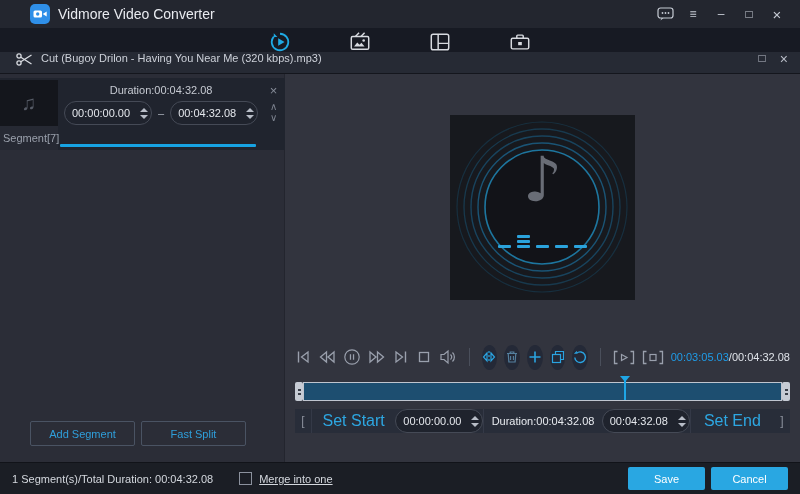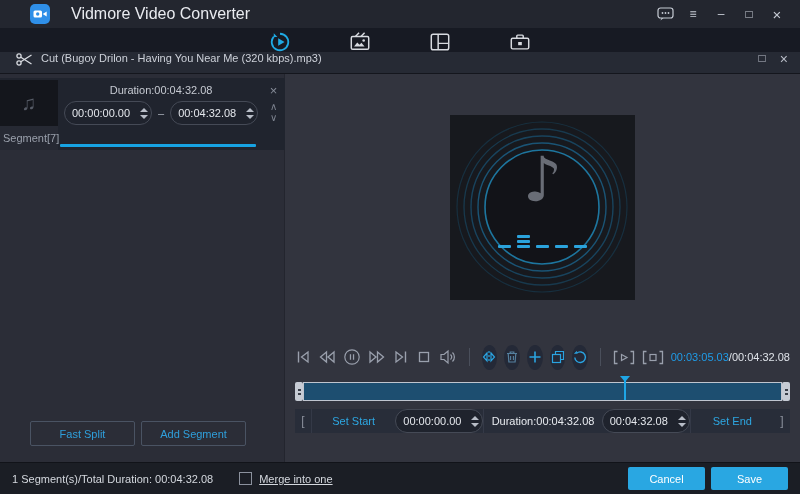--- a/index.html
+++ b/index.html
@@ -3,21 +3,21 @@
 <meta charset="utf-8">
 <style>
   * { margin:0; padding:0; box-sizing:border-box; }
   html,body { width:800px; height:494px; overflow:hidden; }
   body { font-family:"Liberation Sans","DejaVu Sans",sans-serif; background:#2b2d37; color:#d6dae0; font-size:11px; -webkit-font-smoothing:antialiased; }
   .app { position:relative; width:800px; height:494px; background:#2b2d37; }
 
   
   .titlebar { position:absolute; top:0; left:0; right:0; height:28px; background:#23262f; display:flex; align-items:center; }
   .app-logo { width:20px; height:20px; margin-left:30px; border-radius:5px; background:#2f8fe8; display:flex; align-items:center; justify-content:center; }
-  .app-title { margin-left:21px; font-size:16px; color:#e9ebf0; }
+  .app-title { margin-left:8px; font-size:14px; color:#e9ebf0; }
   .tb-actions { margin-left:auto; display:flex; align-items:center; gap:10px; padding-right:14px; }
   .tb-btn { width:18px; height:18px; display:flex; align-items:center; justify-content:center; color:#c6cbd4; font-size:13px; cursor:default; }
   .tb-btn.glyph { font-size:12px; line-height:1; }
   .tb-close { font-size:15px; }
 
   
   .nav { position:absolute; top:28px; left:0; right:0; height:24px; background:#171a23; display:flex; justify-content:center; gap:56px; overflow:hidden; }
   .nav-item { width:24px; height:24px; margin-top:3px; display:flex; justify-content:center; }
 
   
@@ -81,21 +81,21 @@
   .tl-handle.left { left:0; } .tl-handle.right { right:0; }
   .tl-track { position:absolute; left:8px; right:8px; top:0; height:19px; background:#1d4e70; border:1px solid #c0c5cf; cursor:default; }
   .playhead { position:absolute; top:-6px; bottom:0; width:2px; margin-left:-1px; background:#1fa6e6; cursor:default; }
   .playhead::before { content:""; position:absolute; top:-1px; left:-4px; border-left:5px solid transparent; border-right:5px solid transparent; border-top:6px solid #1fa6e6; }
 
   
   .trimbar { position:absolute; left:10px; right:10px; top:335px; height:24px; background:#282d39; display:flex; align-items:stretch; }
   .cell { display:flex; align-items:center; justify-content:center; }
   .cell + .cell { border-left:1px solid #343947; }
   .bracket { width:16px; color:#8b919d; font-size:12px; border:none !important; }
-  .setbtn { flex:1.1; color:#2da7e2; font-size:11px; cursor:default; }
+  .setbtn { flex:1.1; color:#2da7e2; font-size:16px; cursor:default; }
   .fieldcell { width:88px; border:none !important; }
   .fieldcell .time-field { width:88px; height:24px; }
   .fieldcell input { border-color:#3c4želez14d; }
   .durcell { flex:1.55; color:#e8ebf0; font-size:11px; }
 
   
   .footer { position:absolute; left:0; right:0; bottom:0; height:32px; background:#1b1e25; border-top:1px solid #111319; display:flex; align-items:center; padding:0 12px; }
   .summary { color:#d4d8de; font-size:11px; }
   .merge { display:flex; align-items:center; gap:7px; margin-left:26px; }
   .merge input { width:13px; height:13px; appearance:none; border:1px solid #8b919d; background:transparent; cursor:default; }
@@ -212,22 +212,22 @@
           <div class="seg-line"></div>
         </div>
         <div class="seg-side">
           <span class="x">×</span>
           <span class="chev">∧</span>
           <span class="chev">∨</span>
         </div>
       </div>
 
       <div class="left-actions">
+        <button class="ghost-btn">Add Segment</button>
         <button class="ghost-btn">Fast Split</button>
-        <button class="ghost-btn">Add Segment</button>
       </div>
     </div>
 
     <div class="right-panel">
 
       <div class="viz">
         <svg width="185" height="185" viewBox="0 0 185 185">
           <circle cx="92" cy="92" r="56" fill="#121318"></circle>
           <circle cx="92" cy="92" r="57" fill="none" stroke="#1e7ba6" stroke-width="1.6" opacity="0.95"></circle>
           <circle cx="92" cy="92" r="64" fill="none" stroke="#1b638b" stroke-width="1.4" opacity="0.8"></circle>
@@ -386,18 +386,18 @@
     </div>
   </div>
 
   <div class="footer">
     <span class="summary">1 Segment(s)/Total Duration: 00:04:32.08</span>
     <span class="merge">
       <input type="checkbox" style="">
       <label>Merge into one</label>
     </span>
     <span class="footer-actions">
+      <button class="solid-btn">Save</button>
       <button class="solid-btn">Cancel</button>
-      <button class="solid-btn">Save</button>
     </span>
   </div>
 
 </div>
 
 </body></html>

